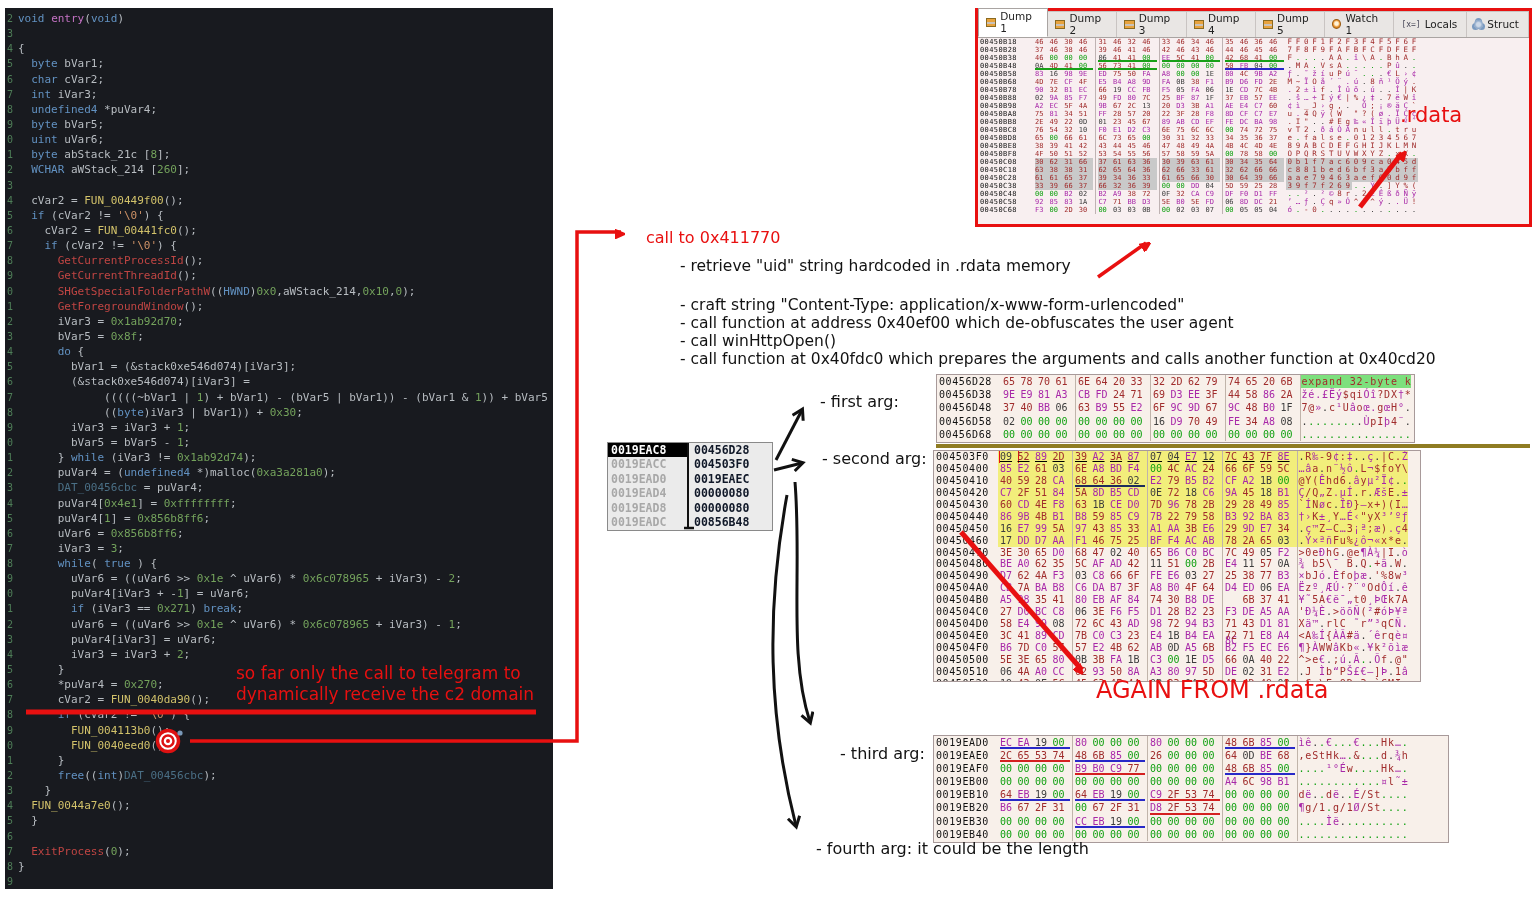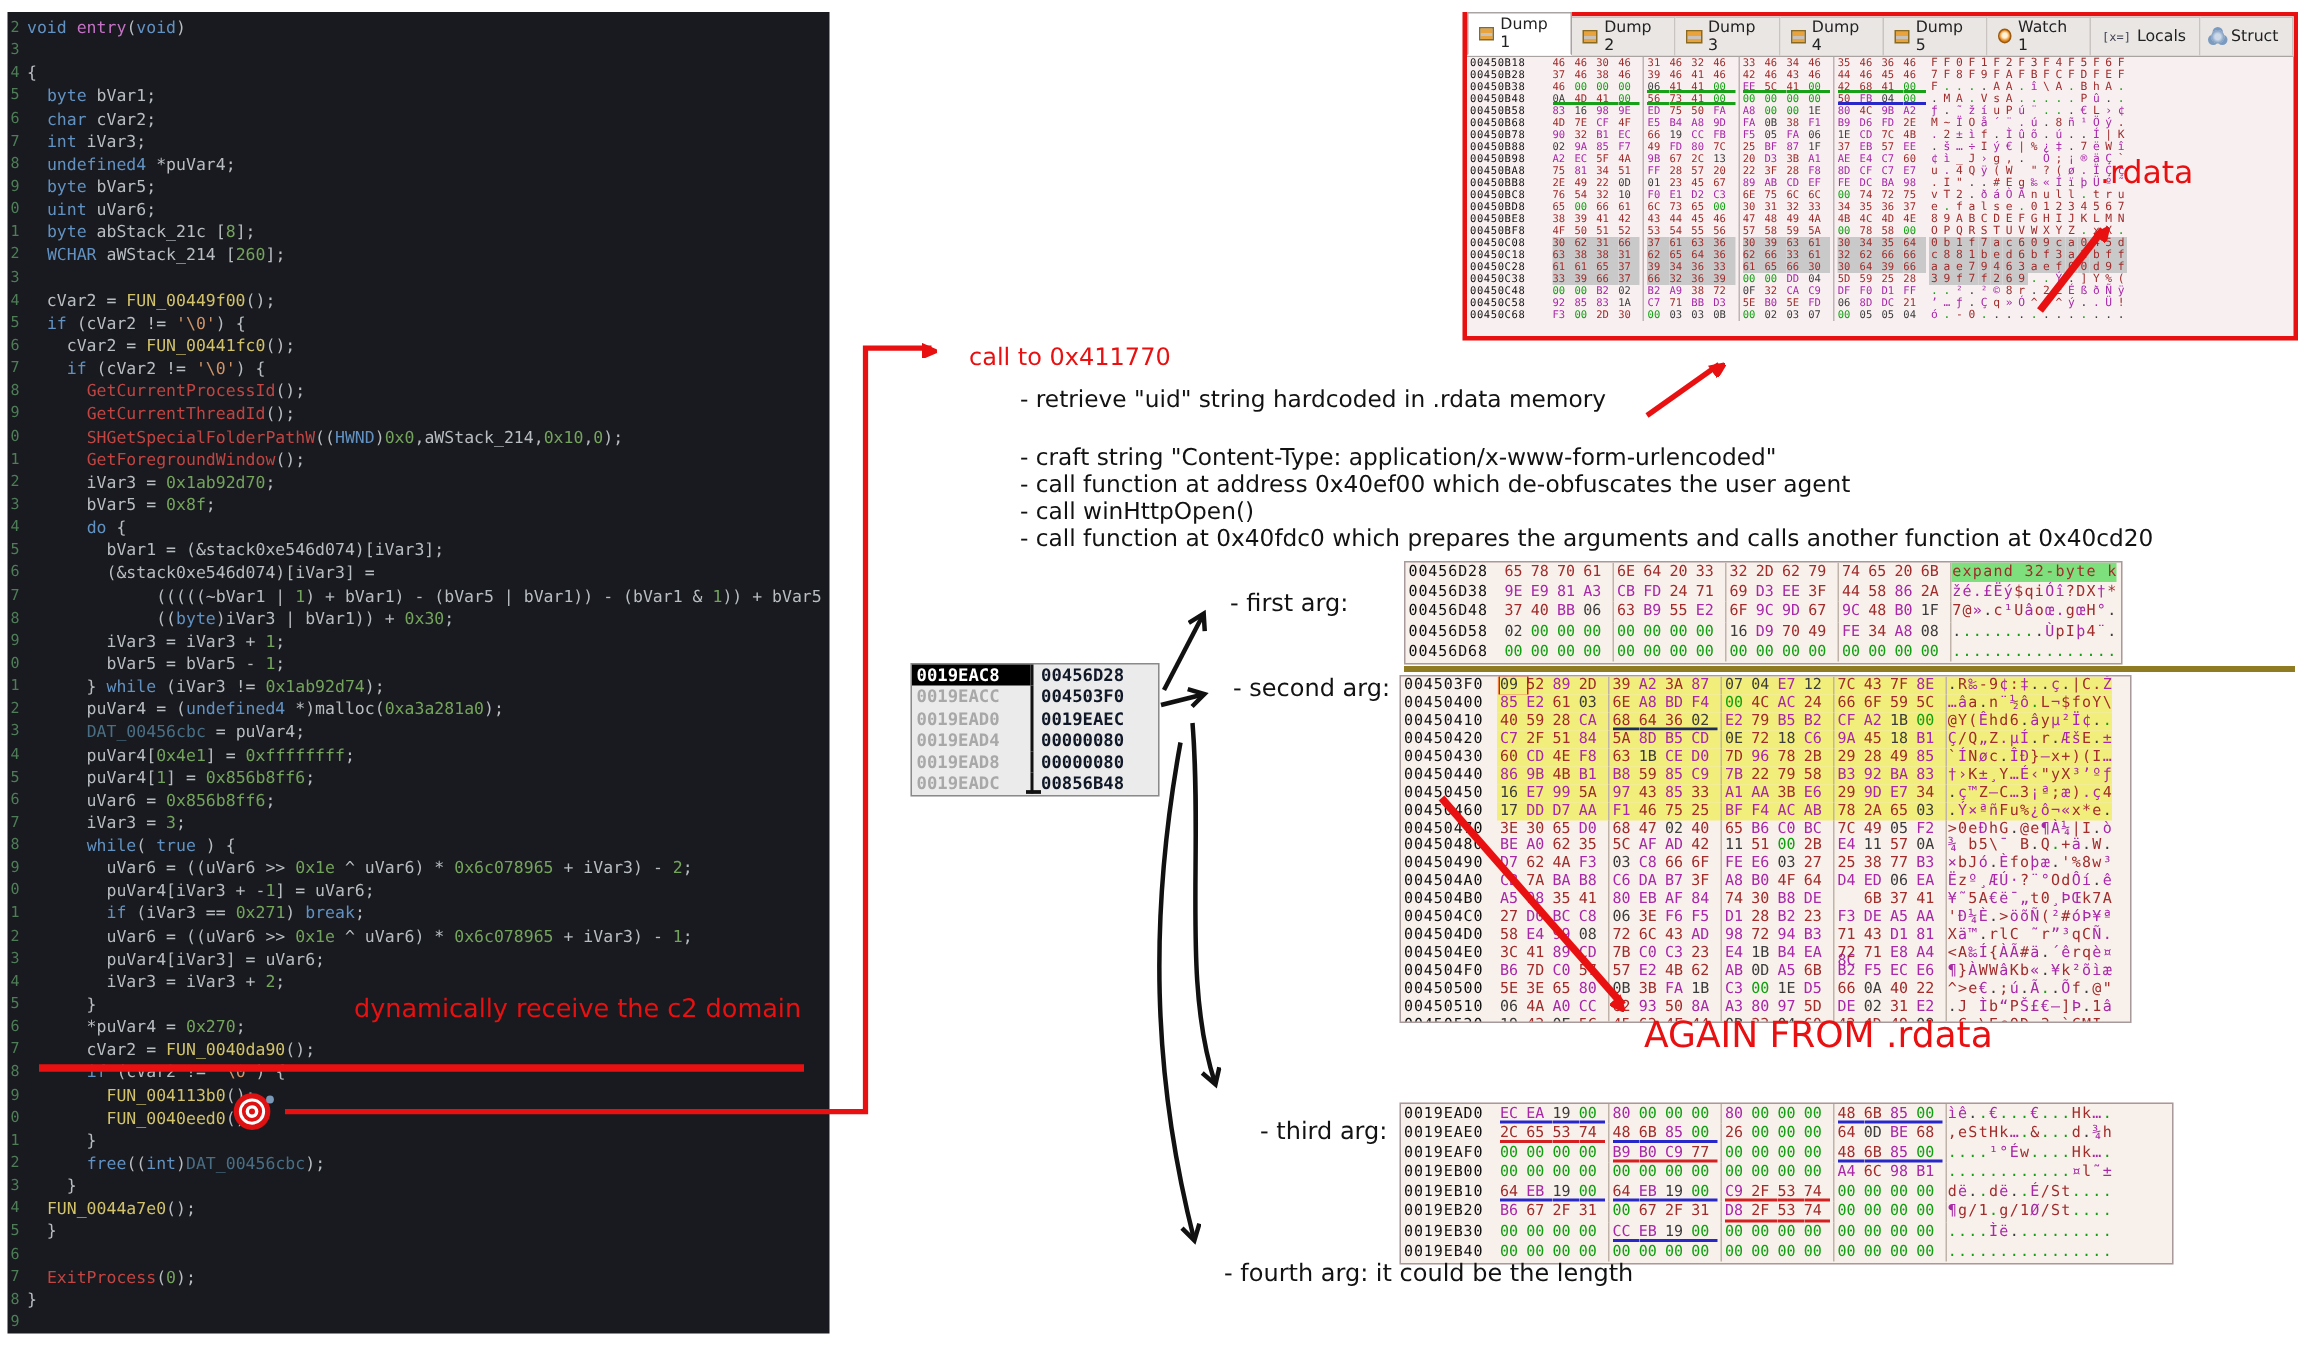--- a/index.html
+++ b/index.html
@@ -1453,21 +1453,21 @@
         <span class="dach" style="color: rgb(16, 160, 16);">.</span>
         <span class="dach" style="color: rgb(16, 160, 16);">.</span>
       </span>
     </div>
   </div>
 <div id="sep-olive" class="abs"></div>
 
 <div id="dump-main" class="abs bigdump">
     <div class="drow">
       <span class="daddr">004503F0</span>
-      <span class="dhex" style="background: rgb(242, 238, 123);">
+      <span class="dhex" style="background: rgb(242, 238, 123); text-decoration: underline;">
         <span class="dgrp">
           <span class="dbyte" style="color: rgb(60, 60, 60); outline: rgb(232, 16, 16) solid 1.5px;">09</span>
           <span class="dbyte" style="color: rgb(160, 44, 44);">52</span>
           <span class="dbyte" style="color: rgb(168, 40, 168);">89</span>
           <span class="dbyte" style="color: rgb(160, 44, 44);">2D</span>
         </span>
         <span class="dgrp">
           <span class="dbyte" style="color: rgb(160, 44, 44);">39</span>
           <span class="dbyte" style="color: rgb(168, 40, 168);">A2</span>
           <span class="dbyte" style="color: rgb(160, 44, 44);">3A</span>
@@ -2803,20 +2803,21 @@
     <div class="srow">
       <span class="saddr">0019EADC</span>
       <span class="sval">00856B48</span>
     </div>
   </div>
 
 <div id="lbl-call" class="abs red-txt">call to 0x411770</div>
 <div id="lbl-rdata" class="abs red-txt">.rdata</div>
 <div id="lbl-again" class="abs red-txt">AGAIN FROM .rdata</div>
 <div id="lbl-sofar" class="abs red-txt">
+  <div>so far only the call to telegram to</div>
   <div>dynamically receive the c2 domain</div>
 </div>
 <div id="bullet-0" class="abs blk-txt bullet">- retrieve "uid" string hardcoded in .rdata memory</div>
 <div id="bullet-1" class="abs blk-txt bullet">- craft string "Content-Type: application/x-www-form-urlencoded"</div>
 <div id="bullet-2" class="abs blk-txt bullet">- call function at address 0x40ef00 which de-obfuscates the user agent</div>
 <div id="bullet-3" class="abs blk-txt bullet">- call winHttpOpen()</div>
 <div id="bullet-4" class="abs blk-txt bullet">- call function at 0x40fdc0 which prepares the arguments and calls another function at 0x40cd20</div>
 <div id="arg-1" class="abs blk-txt">- first arg:</div>
 <div id="arg-2" class="abs blk-txt">- second arg:</div>
 <div id="arg-3" class="abs blk-txt">- third arg:</div>

